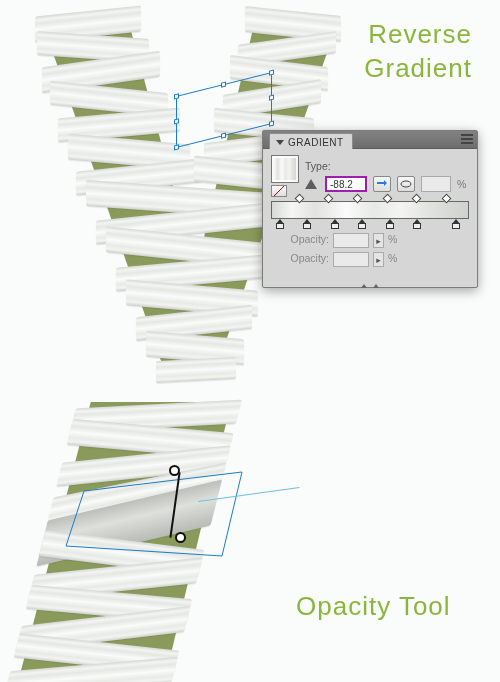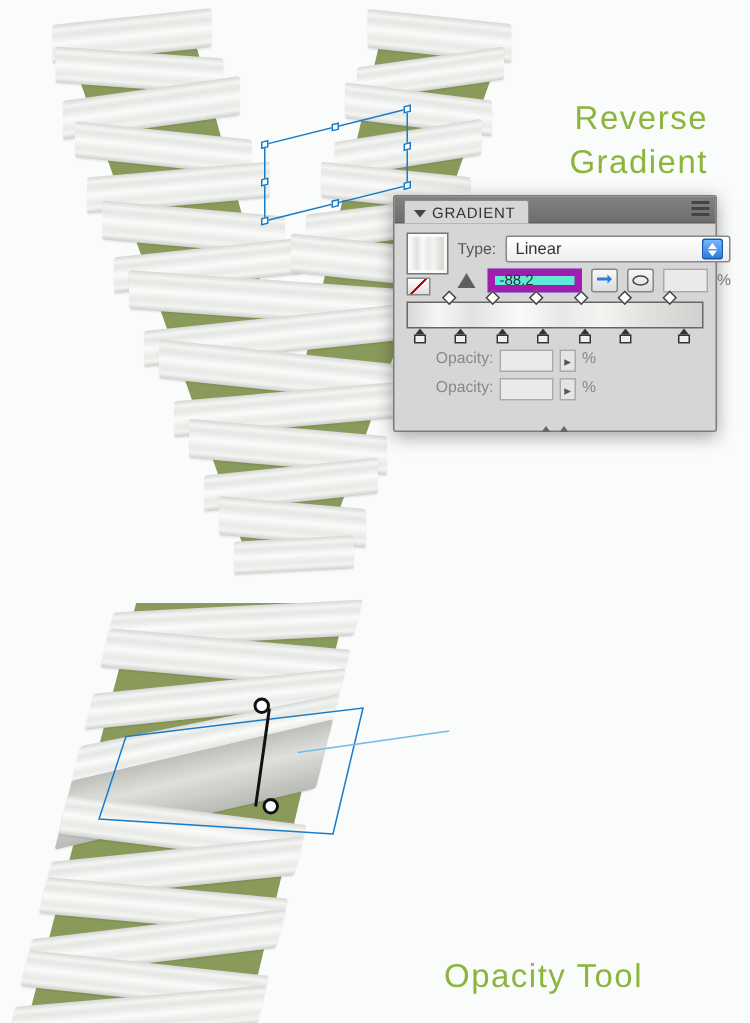--- a/index.html
+++ b/index.html
@@ -79,27 +79,26 @@
     position: absolute; width:5px; height:5px;
     background:#fff; border:1px solid #1a7cc7;
   }
   .h-tl{top:-3px;left:-3px;} .h-tm{top:-3px;left:calc(50% - 3px);} .h-tr{top:-3px;right:-3px;}
   .h-ml{top:calc(50% - 3px);left:-3px;} .h-mr{top:calc(50% - 3px);right:-3px;}
   .h-bl{bottom:-3px;left:-3px;} .h-bm{bottom:-3px;left:calc(50% - 3px);} .h-br{bottom:-3px;right:-3px;}
 
   
   .label {
     color:#8bb63c;
-    font-size:22px;
+    font-size:26px;
     font-weight:400;
     letter-spacing:1px;
     line-height:1.3;
     position:absolute;
     text-align:right;
-    margin-top:47px;
   }
   .label-top { top:18px; right:28px; }
 
   
   .panel {
     position:absolute;
     top:130px; left:262px;
     width:216px;
     background:#d6d6d6;
     border:1px solid #7b7b7b;
@@ -180,22 +179,22 @@
     background: linear-gradient(135deg, transparent 46%, #c00 46%, #c00 54%, transparent 54%);
   }
   .angle-tri{
     width:0;height:0;
     border:6px solid transparent;
     border-bottom:10px solid #5e5e5e;
     border-top:none;
     margin-right:2px;
   }
   .angle-input {
-    width:63px; height:16px;
-    border:5px solid #a21caf; background:#5eead4;
+    width:42px; height:16px;
+    border:2px solid #a21caf; background:#ffffff;
     font-size:10px; text-align:left; padding:0 3px;
     display:flex;align-items:center;
   }
   .btn-ico {
     width:18px;height:16px;
     background:linear-gradient(#f7f7f7,#ddd);
     border:1px solid #888;border-radius:2px;
     display:flex;align-items:center;justify-content:center;
   }
   .pct-box{
@@ -354,27 +353,20 @@
 
   <div class="panel-body">
     <div class="row">
       <div class="swatch-wrap">
         <div class="swatch-big"></div>
         <div class="mini-well"></div>
       </div>
       <div style="flex:1;display:flex;flex-direction:column;gap:4px;">
         <div class="row" style="margin-bottom:0;">
           <span class="type-label">Type:</span>
-          <div class="type-select">
-            <span>Linear</span>
-            <div class="arrows-blue">
-              <span class="up"></span>
-                <span class="dn"></span>
-            </div>
-          </div>
         </div>
         <div class="row" style="margin-bottom:0;">
           <span class="angle-tri"></span>
           <div class="angle-input">
             <span>-88.2</span>
           </div>
           <div class="btn-ico">
             <svg width="12" height="10" viewBox="0 0 12 10">
               <path d="M1 3 L8 3 L8 1 L11 4 L8 7 L8 5 L1 5 Z" fill="#2a7be0"></path>
             </svg>

